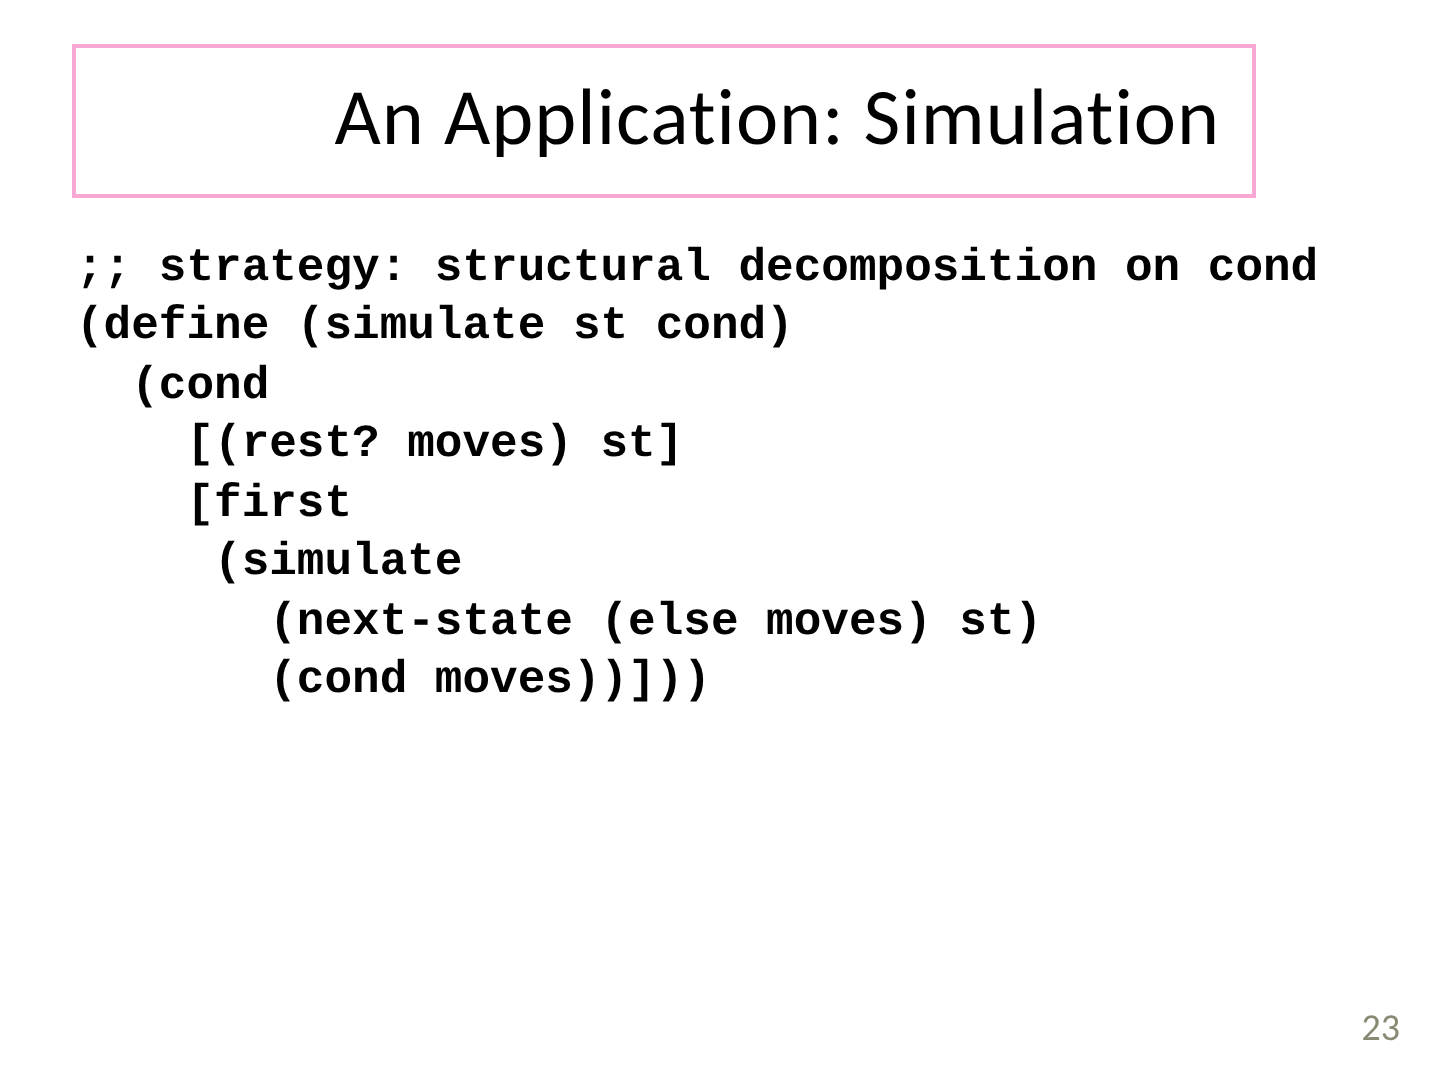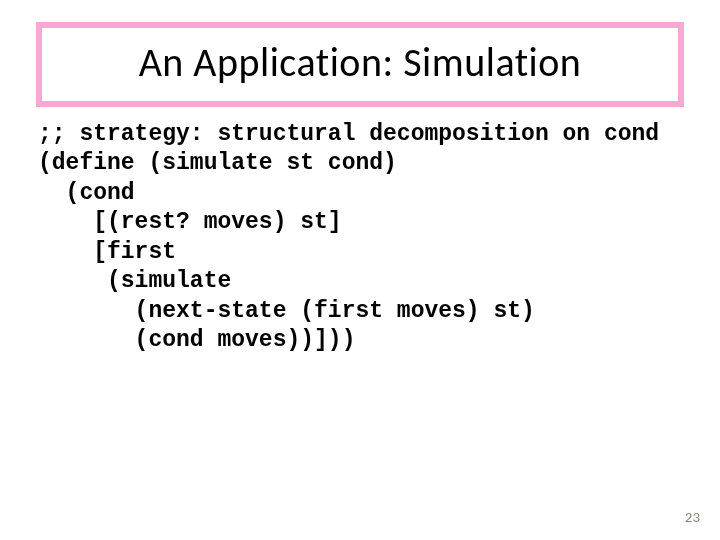--- a/index.html
+++ b/index.html
@@ -9,25 +9,25 @@
     height: 540px;
     background: #ffffff;
     font-family: Calibri, "Segoe UI", Arial, sans-serif;
     position: relative;
     overflow: hidden;
   }
   .title-box {
     position: absolute;
     left: 36px;
     top: 22px;
-    width: 648px;
-    border: 6px solid #f9a8d4;
+    width: 592px;
+    border: 2px solid #f9a8d4;
     padding: 10px 16px 14px 16px;
     box-sizing: border-box;
-    text-align: center;
+    text-align: right;
   }
   .title-text {
     font-size: 40px;
     color: #000000;
     font-weight: 400;
     letter-spacing: 0.5px;
   }
   .code-block {
     position: absolute;
     left: 38px;
@@ -37,33 +37,33 @@
     font-size: 23px;
     line-height: 1.28;
     color: #000000;
     font-weight: 600;
     white-space: pre;
   }
   .page-num {
     position: absolute;
     right: 20px;
     bottom: 14px;
-    font-size: 15px;
+    font-size: 19px;
     color: #8a8a74;
   }
 </style>
 </head>
 <body>
 
 <div class="title-box">
   <span class="title-text">An Application: Simulation</span>
 </div>
 
 <div class="code-block"><span>;; strategy: structural decomposition on cond</span>
 <span>(define (simulate st cond)</span>
 <span>  (cond</span>
 <span>    [(rest? moves) st]</span>
 <span>    [first</span>
 <span>     (simulate</span>
-<span>       (next-state (first moves) st)</span>
+<span>       (next-state (else moves) st)</span>
 <span>       (cond moves))]))</span></div>
 
 <div class="page-num">23</div>
 
 </body></html>

